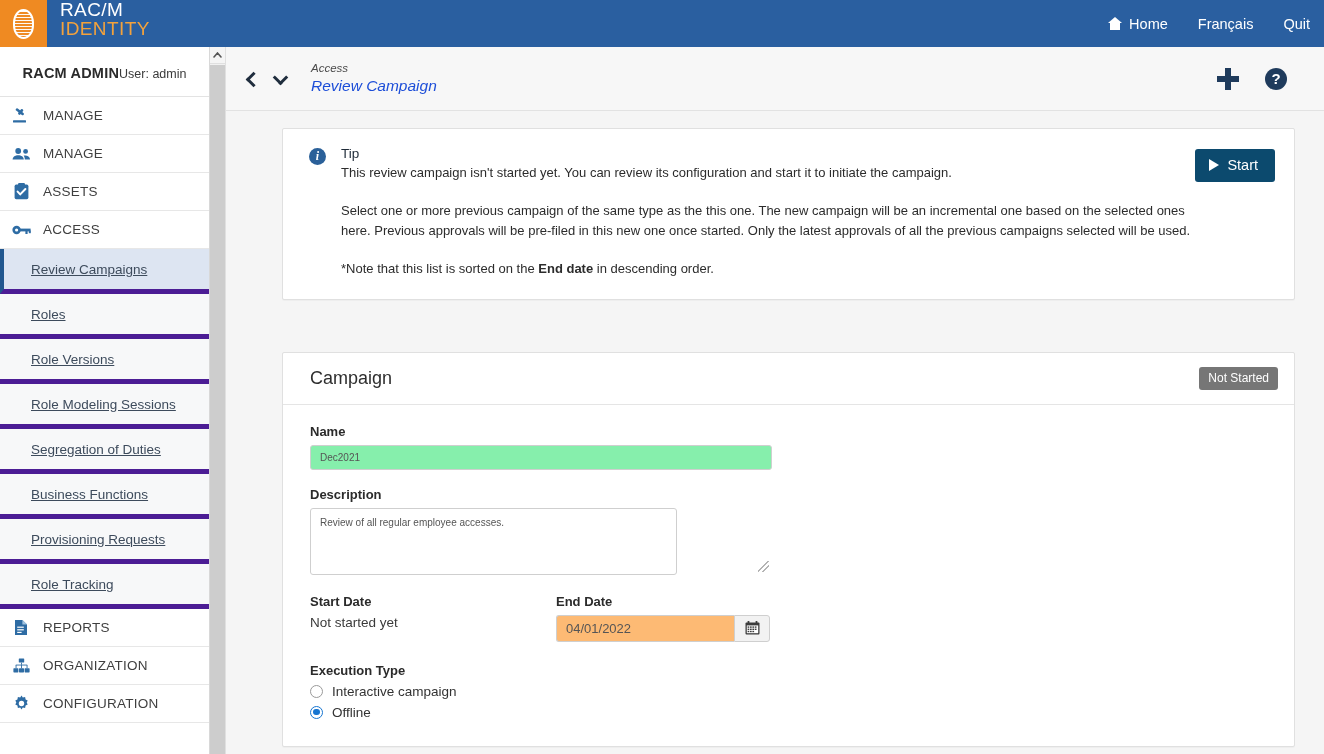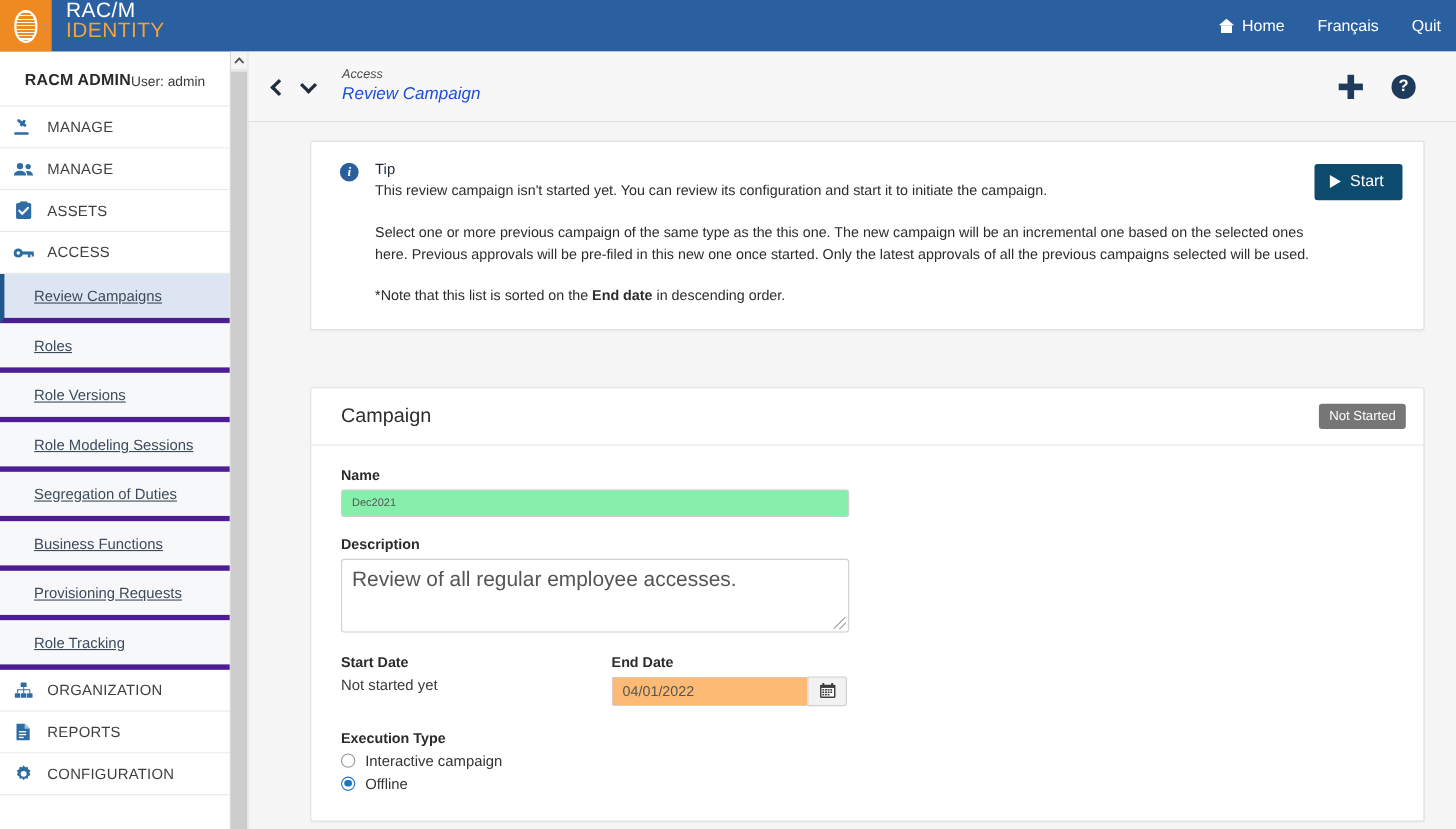--- a/index.html
+++ b/index.html
@@ -294,26 +294,26 @@
     border-radius: 3px;
     background: #86efac;
     color: #555555;
     font-size: 10px;
     font-family: "Liberation Sans", sans-serif;
     padding: 0 9px;
     line-height: 23px;
   }
   .ta-wrap { position: relative; width: 462px; height: 67px; margin-bottom: 19px; }
   .ta-input {
-    width: 462px; height: 67px;
+    width: 367px; height: 67px;
     border: 1px solid #cfcfcf;
     border-radius: 3px;
     background: #ffffff;
     color: #555555;
-    font-size: 19px;
+    font-size: 10px;
     font-family: "Liberation Sans", sans-serif;
     padding: 8px 9px;
     resize: none;
     display: block;
   }
   .grip {
     position: absolute; right: 3px; bottom: 3px;
     width: 11px; height: 11px;
     background:
       linear-gradient(135deg, transparent 0 44%, #b4b4b4 44% 52%, transparent 52% 68%),
@@ -472,50 +472,50 @@
   </div>
   <div class="nav-sub">
     <span>Provisioning Requests</span>
   </div>
   <div class="nav-sub">
     <span>Role Tracking</span>
   </div>
 
   <div class="nav-top">
     <span class="ico">
+      <svg width="14" height="17" viewBox="0 0 14 17">
+        <path d="M1 1h7.4L13 5.4V16H1z" fill="#2e6ca4"></path>
+        <path d="M8.4 1L13 5.4H8.4z" fill="#9fc2e0"></path>
+        <g fill="#ffffff">
+          <rect x="3.2" y="7.6" width="6.6" height="1.2"></rect>
+          <rect x="3.2" y="10.2" width="6.6" height="1.2"></rect>
+          <rect x="3.2" y="12.8" width="4.4" height="1.2"></rect>
+        </g>
+      </svg>
+    </span>
+    <span>REPORTS</span>
+  </div>
+
+  <div class="nav-top">
+    <span class="ico">
       <svg width="17" height="15" viewBox="0 0 17 15">
         <g fill="#2e6ca4">
           <rect x="5.8" y="0.4" width="5.4" height="4.2" rx="0.6"></rect>
           <rect x="0.4" y="10.2" width="5" height="4.2" rx="0.6"></rect>
           <rect x="11.6" y="10.2" width="5" height="4.2" rx="0.6"></rect>
           <rect x="6" y="10.2" width="5" height="4.2" rx="0.6"></rect>
           <rect x="8.1" y="4.6" width="0.9" height="2.2"></rect>
           <rect x="2.8" y="6.6" width="11.4" height="0.9"></rect>
           <rect x="2.6" y="7" width="0.9" height="3.2"></rect>
           <rect x="8.1" y="7" width="0.9" height="3.2"></rect>
           <rect x="13.6" y="7" width="0.9" height="3.2"></rect>
         </g>
       </svg>
     </span>
     <span>ORGANIZATION</span>
-  </div>
-
-  <div class="nav-top">
-    <span class="ico">
-      <svg width="14" height="17" viewBox="0 0 14 17">
-        <path d="M1 1h7.4L13 5.4V16H1z" fill="#2e6ca4"></path>
-        <path d="M8.4 1L13 5.4H8.4z" fill="#9fc2e0"></path>
-        <g fill="#ffffff">
-          <rect x="3.2" y="7.6" width="6.6" height="1.2"></rect>
-          <rect x="3.2" y="10.2" width="6.6" height="1.2"></rect>
-          <rect x="3.2" y="12.8" width="4.4" height="1.2"></rect>
-        </g>
-      </svg>
-    </span>
-    <span>REPORTS</span>
   </div>
 
   <div class="nav-top">
     <span class="ico">
       <svg width="17" height="17" viewBox="0 0 17 17">
         <path fill="#2e6ca4" d="M8.5 0.6l1.3 1.9 2.3-.4.5 2.3 2.1 1-1 2.1 1 2.1-2.1 1-.5 2.3-2.3-.4-1.3 1.9-1.3-1.9-2.3.4-.5-2.3-2.1-1 1-2.1-1-2.1 2.1-1 .5-2.3 2.3.4z"></path>
         <circle cx="8.5" cy="8.5" r="2.7" fill="#ffffff"></circle>
       </svg>
     </span>
     <span>CONFIGURATION</span>

